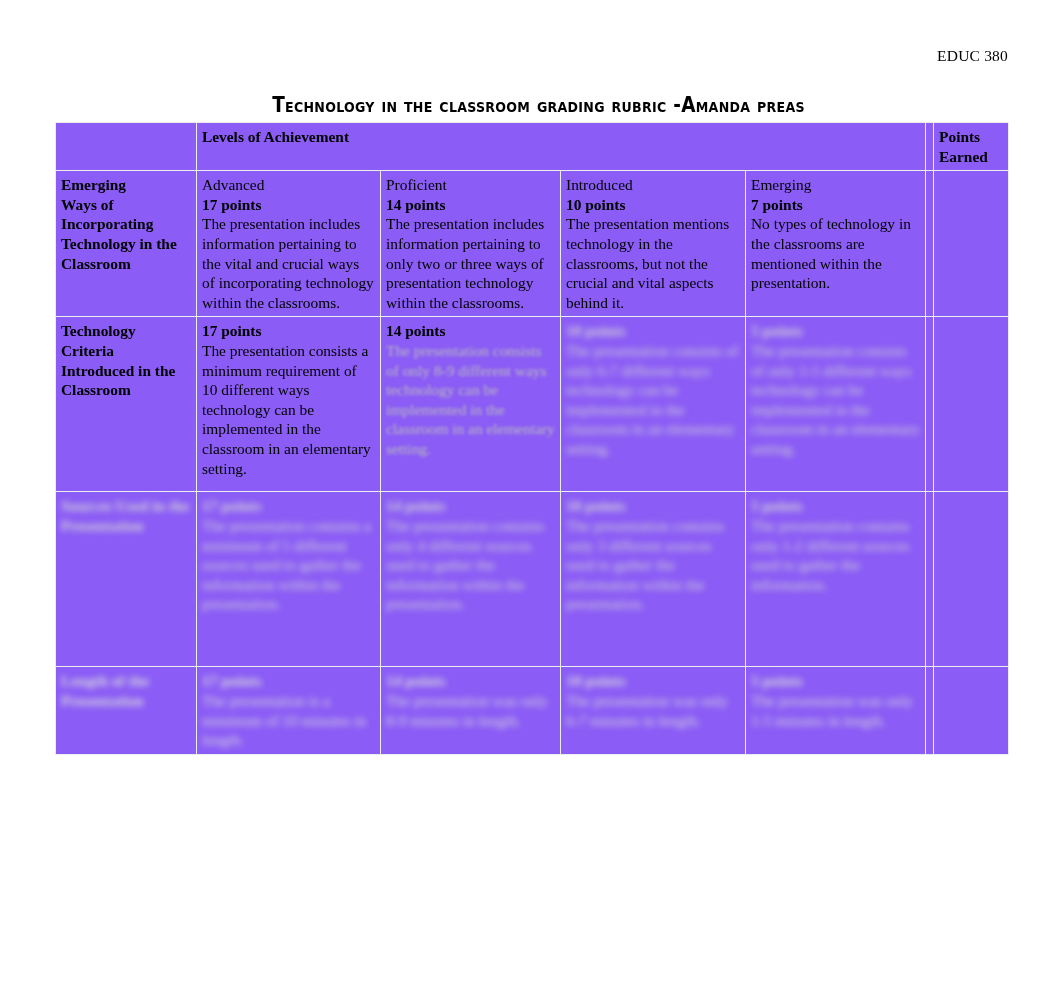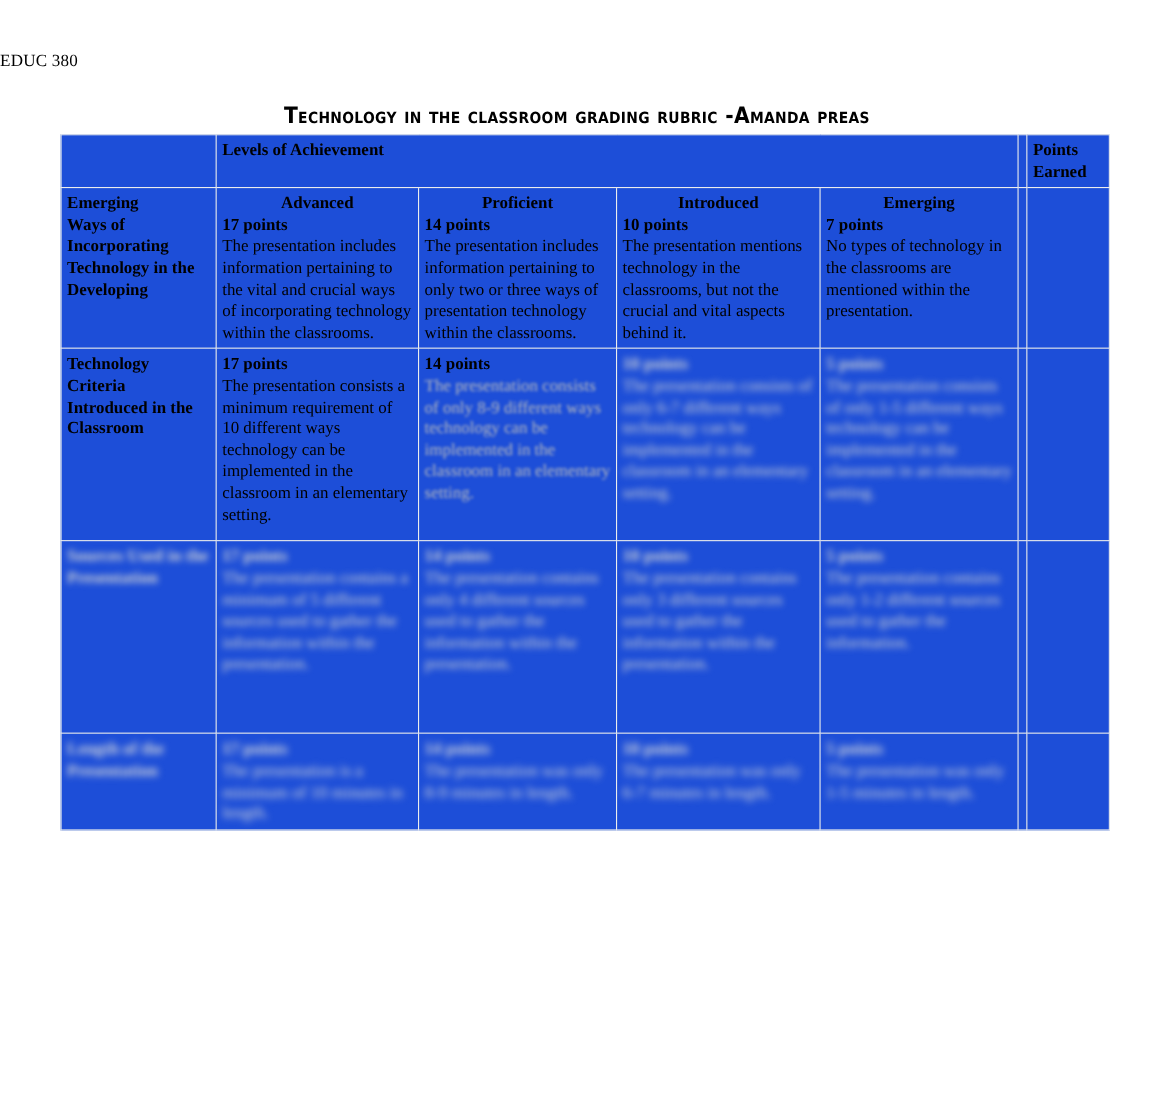--- a/index.html
+++ b/index.html
@@ -21,31 +21,31 @@
     inset: 0;
     background: #ffffff;
   }
 
   
   .doc-header {
     position: absolute;
     top: 46px;
     left: 0;
     width: 1008px;
-    text-align: left;
+    text-align: right;
     font-size: 15.5px;
     line-height: 20px;
     letter-spacing: .2px;
   }
 
   
   .doc-title {
     position: absolute;
     top: 93px;
-    left: 47px;
+    left: 61px;
     width: 955px;
     text-align: center;
     font-family: "DejaVu Sans Condensed", "Liberation Sans Narrow", "Liberation Sans", sans-serif;
     font-weight: bold;
     font-size: 20.5px;
     line-height: 24px;
     font-variant: small-caps;
     letter-spacing: .3px;
     white-space: nowrap;
   }
@@ -54,21 +54,21 @@
   .rubric-wrap {
     position: absolute;
     top: 122px;
     left: 55px;
     width: 953px;
   }
   table.rubric {
     border-collapse: collapse;
     table-layout: fixed;
     width: 953px;
-    background: #1d4ed8;
+    background: #8b5cf6;
   }
   table.rubric td {
     border: 1px solid #eceded;
     vertical-align: top;
     padding: 4px 5px 4px 5px;
     font-size: 15.4px;
     line-height: 19.6px;
   }
 
   
@@ -88,21 +88,21 @@
     line-height: 20px;
     white-space: nowrap;
   }
   .points-earned {
     font-weight: bold;
     text-align: left;
     font-size: 15.4px;
     line-height: 18.5px;
   }
 
-  .lbl-bold { font-weight: bold; display: block; text-align: center; }
+  .lbl-bold { font-weight: normal; display: block; }
   .pts-bold { font-weight: bold; display: block; }
   .cell-body { display: block; }
 
   .crit-head { font-weight: bold; display: block; }
   .crit-name { font-weight: bold; display: block; }
 
   .gap-cell { border-left: 1px solid #eceded; border-right: 1px solid #eceded; }
 
   
   .faded-1 { color: #b9bbbc; filter: blur(1.5px); }
@@ -141,21 +141,21 @@
         <td colspan="4">
           <span class="levels-label">Levels of Achievement</span>
         </td>
         <td class="gap-cell"></td>
         <td rowspan="1" class="points-earned">Points Earned</td>
       </tr>
 
       <tr class="r1-h">
         <td>
           <span class="crit-head">Emerging</span>
-          <span class="crit-name">Ways of Incorporating Technology in the Developing</span>
+          <span class="crit-name">Ways of Incorporating Technology in the Classroom</span>
         </td>
         <td>
           <span class="lbl-bold">Advanced</span>
           <span class="pts-bold">17 points</span>
           <span class="cell-body">The presentation includes information pertaining to the vital and crucial ways of incorporating technology within the classrooms.</span>
         </td>
         <td>
           <span class="lbl-bold">Proficient</span>
           <span class="pts-bold">14 points</span>
           <span class="cell-body">The presentation includes information pertaining to only two or three ways of presentation technology within the classrooms.</span>

